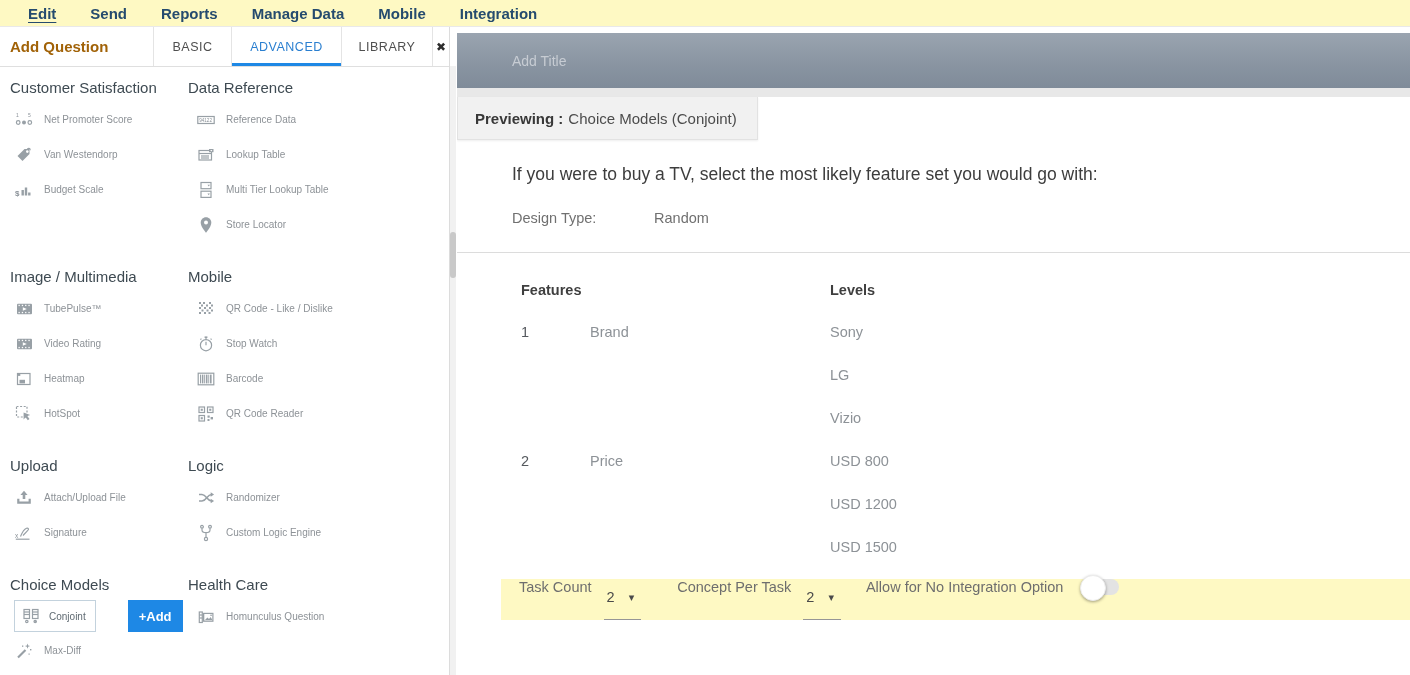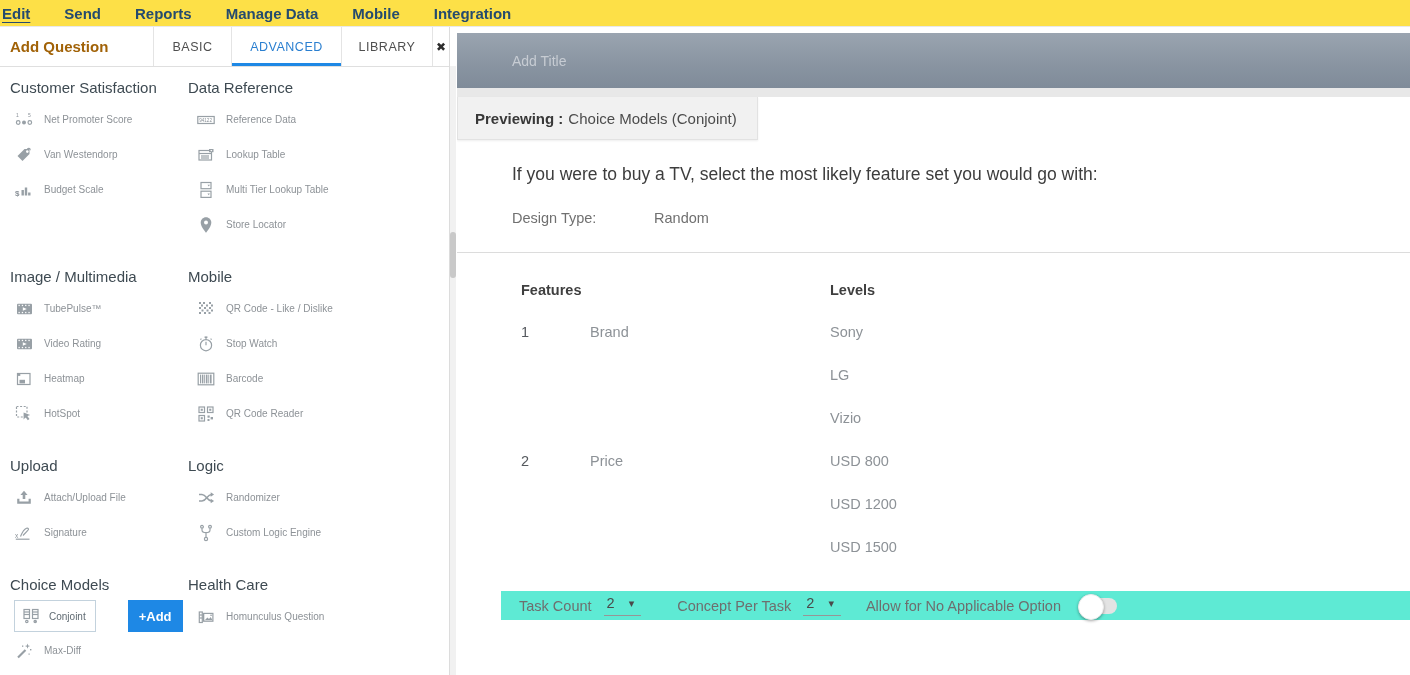--- a/index.html
+++ b/index.html
@@ -2,22 +2,22 @@
 <html><head>
 <meta charset="utf-8">
 <style>
   html,body{margin:0;padding:0;}
   body{
     width:1410px;height:675px;position:relative;overflow:hidden;
     background:#fff;font-family:"Liberation Sans",sans-serif;
     -webkit-font-smoothing:antialiased;
   }
   
-  .topnav{height:26px;display:flex;align-items:center;padding-left:2px;gap:34px;
-    border-bottom:1px solid #e9e9e9;background:#fde047;}
+  .topnav{height:26px;display:flex;align-items:center;padding-left:28px;gap:34px;
+    border-bottom:1px solid #e9e9e9;background:#fef9c3;}
   .nav-item{font-size:15px;font-weight:600;color:#254b6e;cursor:pointer;white-space:nowrap;}
   .nav-item.active{text-decoration:underline;text-underline-offset:3px;}
   
   .sidebar{position:absolute;left:0;top:27px;width:449px;bottom:0;background:#fff;
     border-right:1px solid #dcdcdc;}
   .sb-header{height:39px;display:flex;border-bottom:1px solid #dfdfdf;}
   .sb-title{width:143px;display:flex;align-items:center;padding-left:10px;
     font-size:15px;font-weight:700;color:#a16207;border-right:1px solid #e4e4e4;}
   .tab{display:flex;align-items:center;justify-content:center;font-size:12.5px;
     letter-spacing:.5px;color:#4f4f4f;border-right:1px solid #e4e4e4;cursor:pointer;}
@@ -60,22 +60,22 @@
   .design-label{display:inline-block;width:138px;}
   .divider{margin-top:26px;border-bottom:1px solid #dcdcdc;height:0;}
   .ftable{padding:29px 0 0 64px;font-size:14.5px;}
   .fhead{display:grid;grid-template-columns:309px 1fr;font-weight:700;color:#3f3f3f;margin-bottom:12px;}
   .frow{display:grid;grid-template-columns:69px 240px 1fr;}
   .c1,.c2{height:43px;display:flex;align-items:center;}
   .c1{color:#55595e;}
   .c2{color:#8d9297;}
   .lvl{height:43px;display:flex;align-items:center;color:#8d9297;}
   
-  .footer-bar{position:absolute;left:44px;right:0;bottom:55px;height:29px;background:#5eead4;
-    display:flex;align-items:center;padding-left:18px;font-size:14.5px;color:#6e6e6e;}
+  .footer-bar{position:absolute;left:44px;right:0;bottom:55px;height:41px;background:#fef9c3;
+    display:flex;padding-left:18px;font-size:14.5px;color:#6e6e6e;}
   .dd{margin-left:12px;display:inline-flex;align-items:center;gap:14px;
     border-bottom:1px solid #969696;padding:0 7px 4px 3px;color:#4a4a4a;cursor:pointer;}
   .dd .caret{font-size:11px;color:#4a4a4a;}
   .gap36{margin-left:36px;}
   .gap25{margin-left:25px;}
   .toggle{margin-left:20px;width:36px;height:16px;border-radius:9px;background:#e3e3e3;
     position:relative;cursor:pointer;flex:none;}
   .knob{position:absolute;left:-3px;top:-4px;width:24px;height:24px;border-radius:50%;
     background:#fff;border:1px solid #ececec;box-shadow:0 1px 3px rgba(0,0,0,.35);}
 </style>
@@ -479,19 +479,19 @@
     <span>Task Count</span>
     <span class="dd">
       <span>2</span>
       <span class="caret">▾</span>
     </span>
     <span class="gap36">Concept Per Task</span>
     <span class="dd">
       <span>2</span>
       <span class="caret">▾</span>
     </span>
-    <span class="gap25">Allow for No Applicable Option</span>
+    <span class="gap25">Allow for No Integration Option</span>
     <span class="toggle">
       <span class="knob"></span>
     </span>
   </div>
 
 </div>
 
 </body></html>

